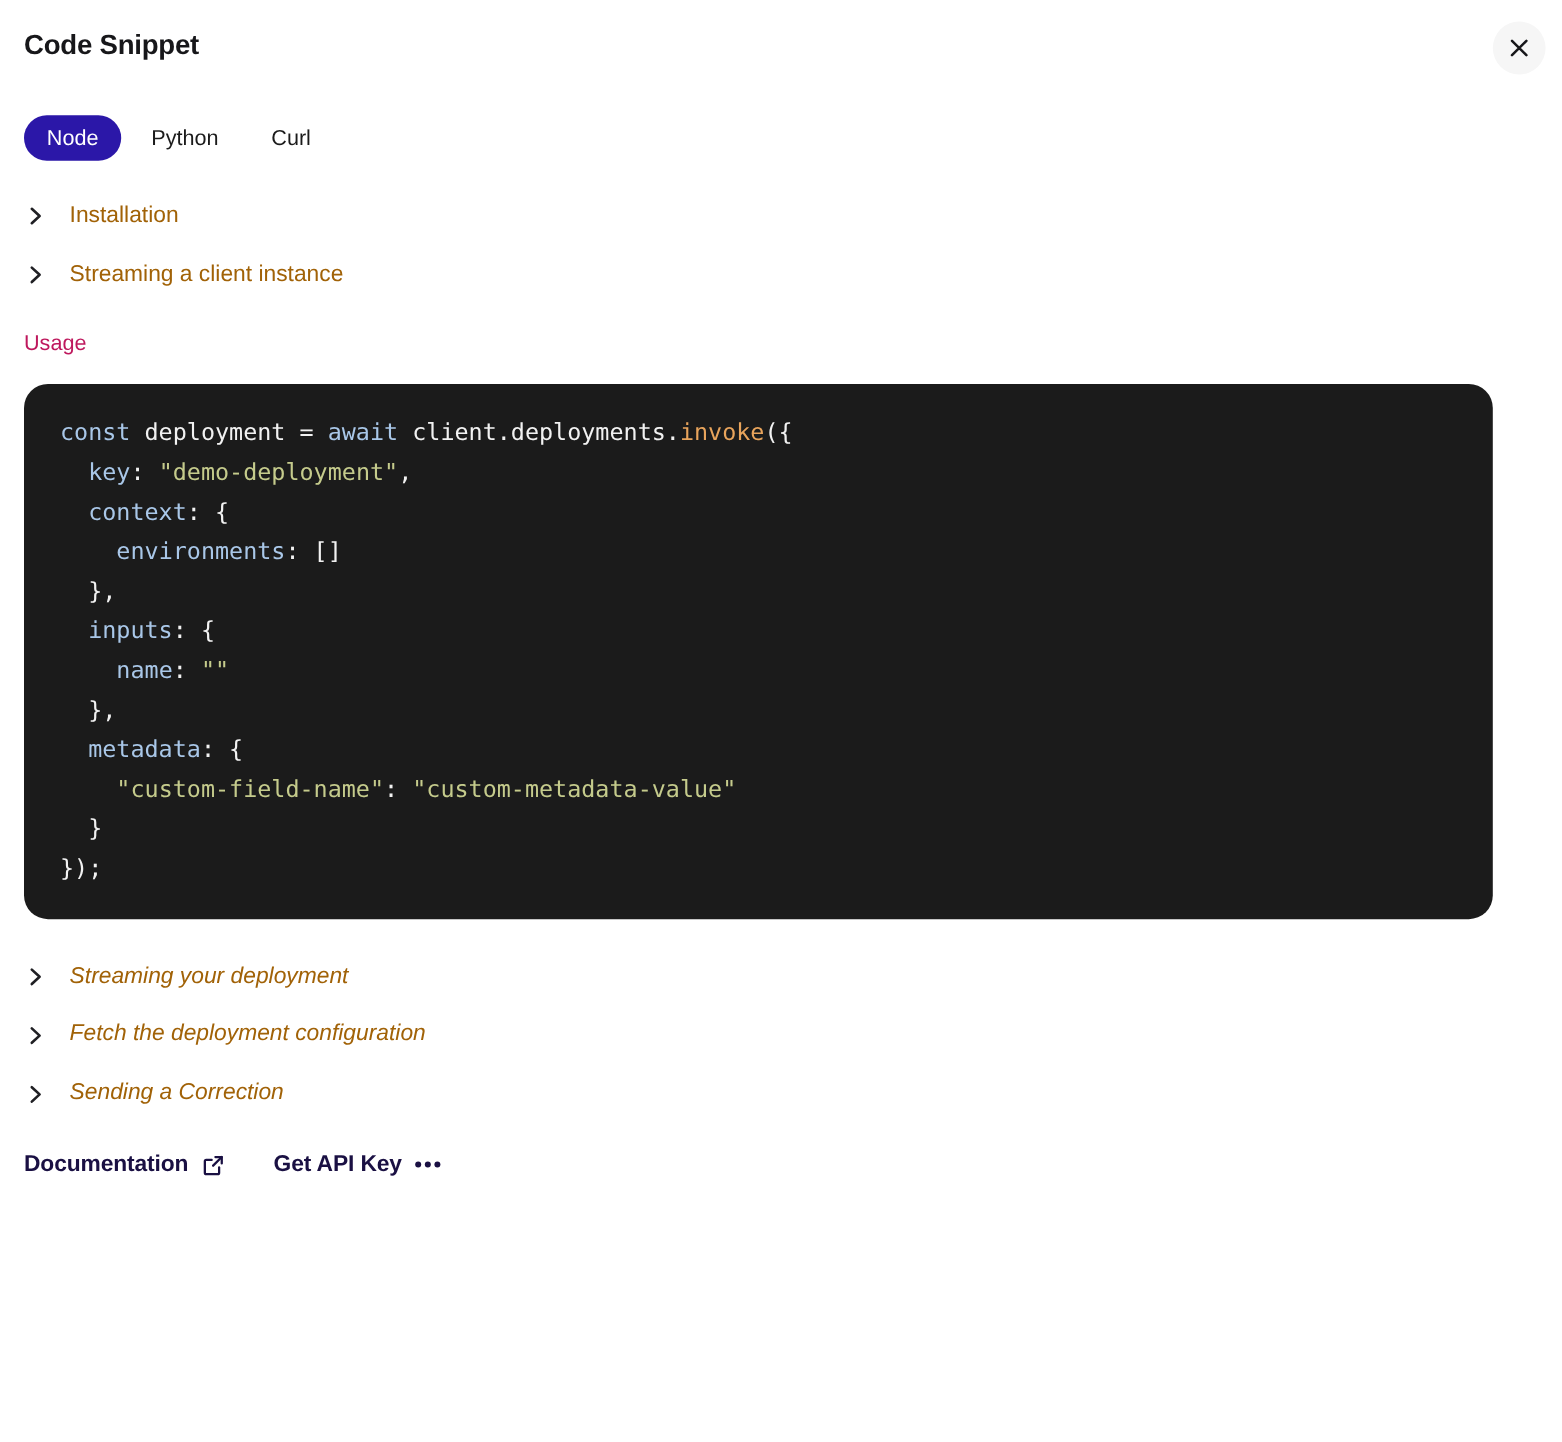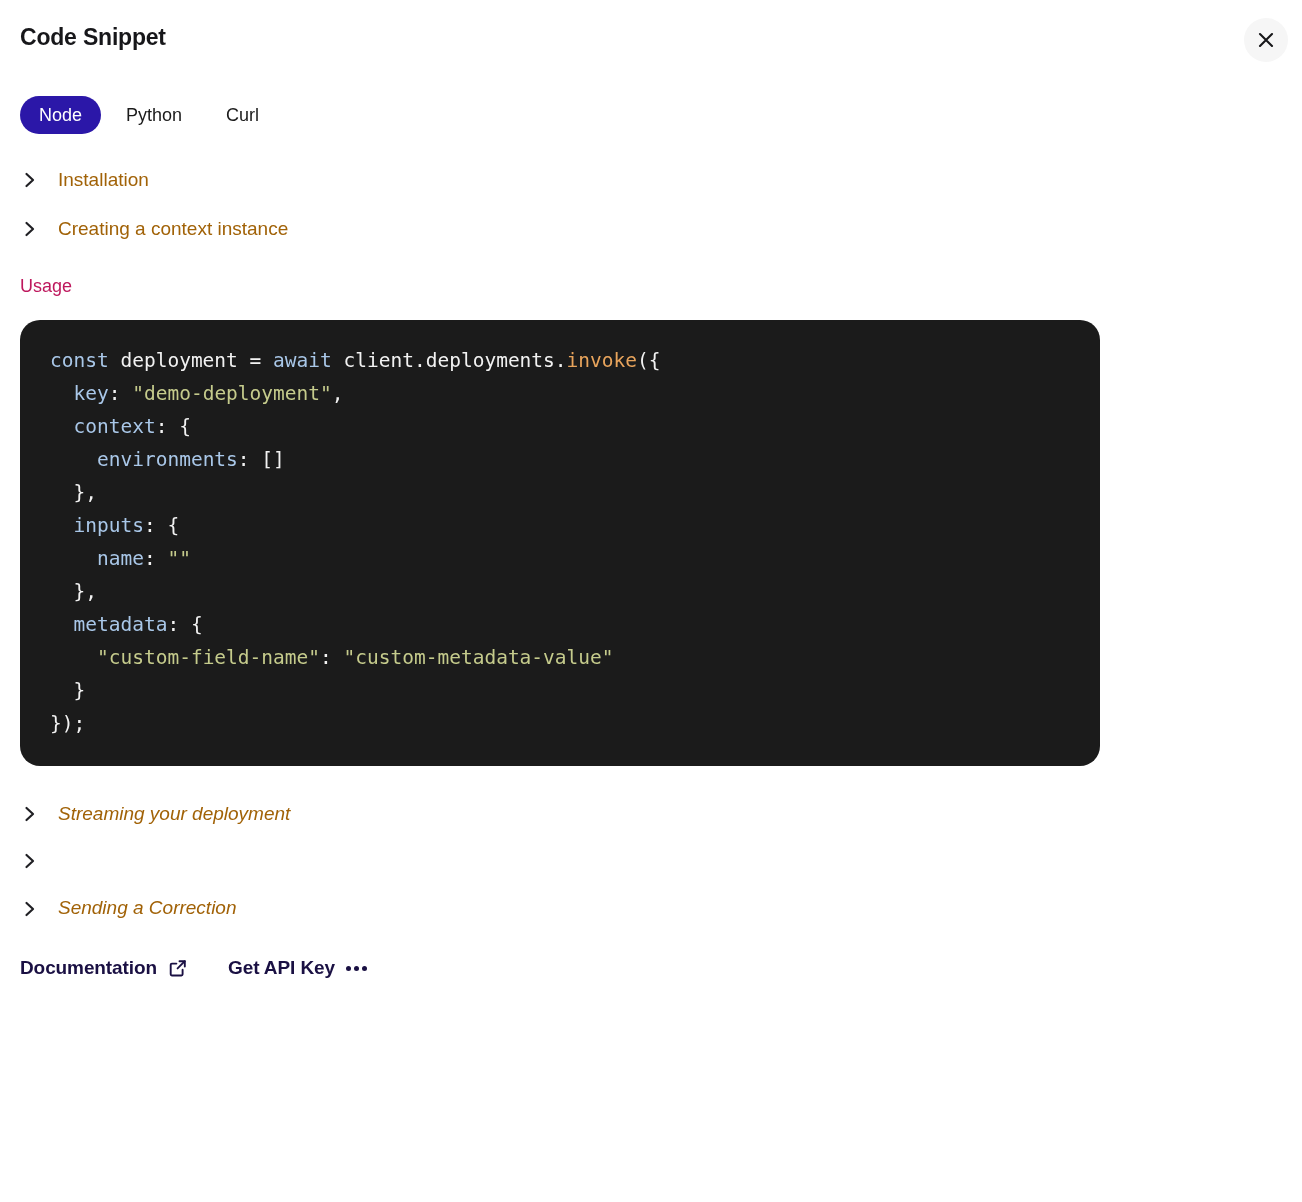--- a/index.html
+++ b/index.html
@@ -113,21 +113,21 @@
     margin-bottom: 0;
   }
 
   
   .code-block {
     margin-top: 23px;
     background: #1b1b1b;
     border-radius: 20px;
     padding: 24px 30px 26px 30px;
     box-sizing: border-box;
-    width: 1080px;
+    width: 1224px;
     overflow: hidden;
   }
   .code-block pre {
     margin: 0;
     font-family: "DejaVu Sans Mono", monospace;
     font-size: 19.5px;
     line-height: 33px;
     color: #f2f2f2;
     white-space: pre;
     tab-size: 2;
@@ -210,21 +210,21 @@
       </span>
       <span class="section-label">Installation</span>
     </div>
 
     <div class="section-row">
       <span class="chevron">
         <svg width="14" height="20" viewBox="0 0 14 20" fill="none" aria-hidden="true">
           <path d="M3.5 4 L10 10 L3.5 16" stroke="#202024" stroke-width="2.2" stroke-linecap="round" stroke-linejoin="round"></path>
         </svg>
       </span>
-      <span class="section-label">Creating a context instance</span>
+      <span class="section-label">Streaming a client instance</span>
     </div>
 
   </div>
 
   <div class="usage-label">Usage</div>
 
   <div class="code-block">
     <pre><code id="code-target"><span class="tok-kw">const</span><span class="tok-plain"> deployment </span><span class="tok-plain">= </span><span class="tok-kw">await</span><span class="tok-plain"> client.deployments.</span><span class="tok-fn">invoke</span><span class="tok-plain">({</span>
 <span class="tok-plain">  </span><span class="tok-prop">key</span><span class="tok-plain">: </span><span class="tok-str">"demo-deployment"</span><span class="tok-plain">,</span>
 <span class="tok-plain">  </span><span class="tok-prop">context</span><span class="tok-plain">: {</span>
@@ -249,20 +249,21 @@
       </span>
       <span class="section-label">Streaming your deployment</span>
     </div>
 
     <div class="section-row">
       <span class="chevron">
         <svg width="14" height="20" viewBox="0 0 14 20" fill="none" aria-hidden="true">
           <path d="M3.5 4 L10 10 L3.5 16" stroke="#202024" stroke-width="2.2" stroke-linecap="round" stroke-linejoin="round"></path>
         </svg>
       </span>
+      <span class="section-label">Fetch the deployment configuration</span>
     </div>
 
 
     <div class="section-row">
       <span class="chevron">
         <svg width="14" height="20" viewBox="0 0 14 20" fill="none" aria-hidden="true">
           <path d="M3.5 4 L10 10 L3.5 16" stroke="#202024" stroke-width="2.2" stroke-linecap="round" stroke-linejoin="round"></path>
         </svg>
       </span>
       <span class="section-label">Sending a Correction</span>

